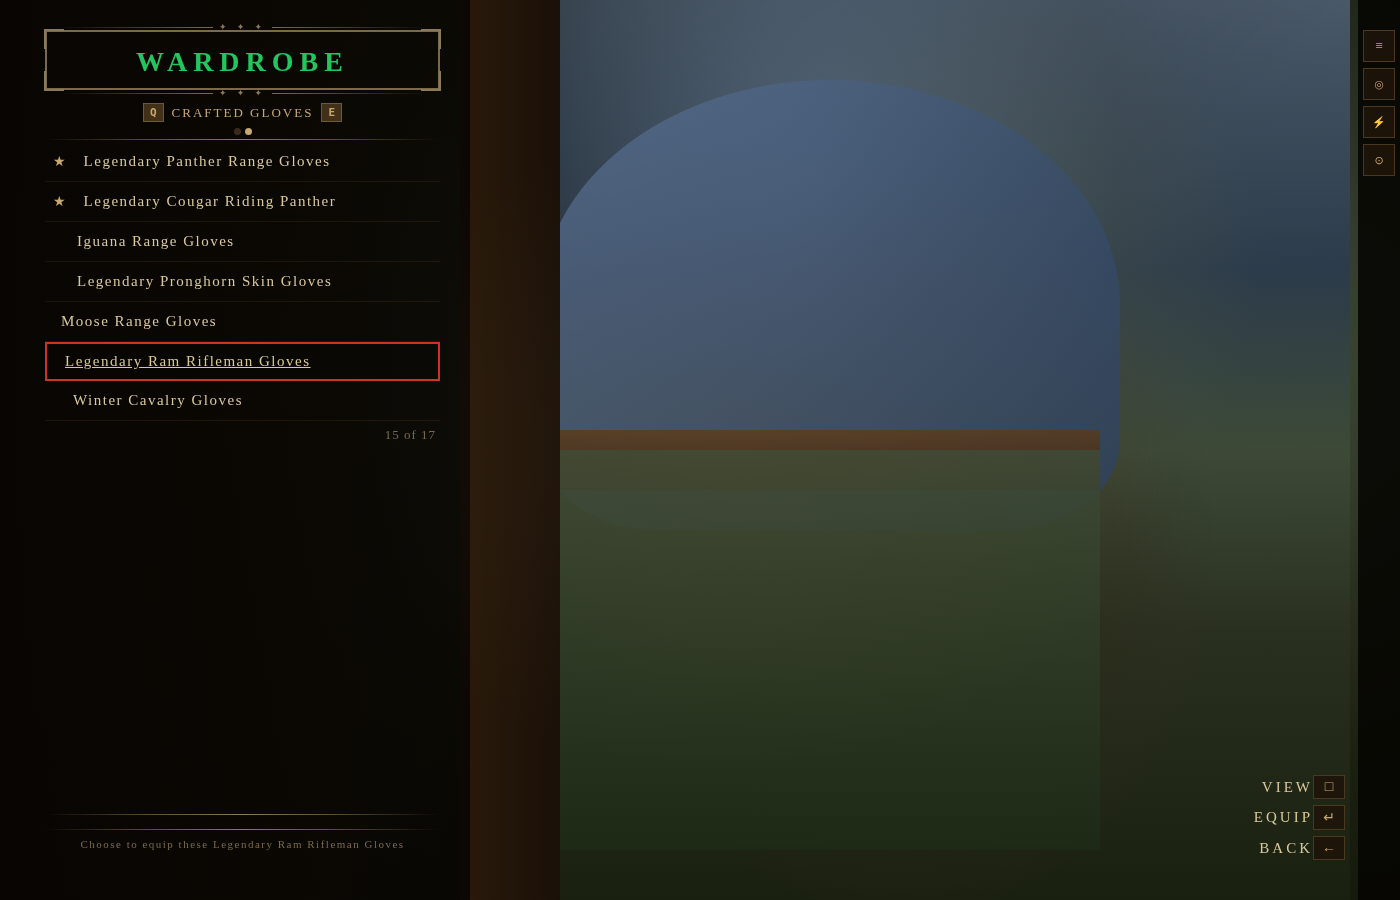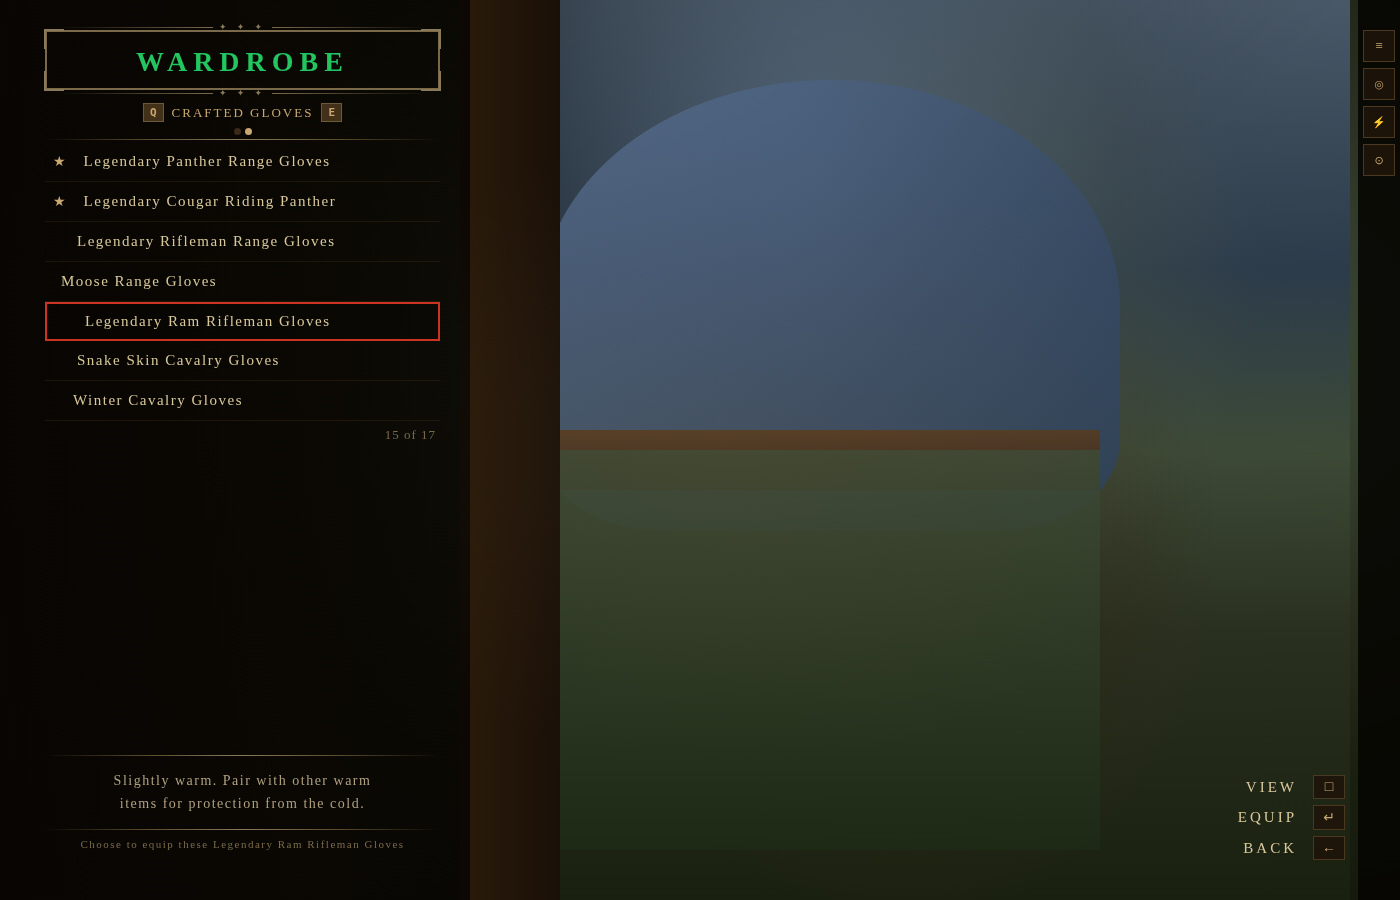--- a/index.html
+++ b/index.html
@@ -273,21 +273,21 @@
       z-index: 10;
       display: flex;
       flex-direction: column;
       align-items: flex-end;
       gap: 6px;
     }
 
     .control-btn {
       display: flex;
       align-items: center;
-      gap: 16px;
+      gap: 0;
       cursor: pointer;
     }
 
     .control-label {
       color: #d8c89a;
       font-size: 15px;
       letter-spacing: 3px;
       text-transform: uppercase;
       font-family: 'Georgia', serif;
     }
@@ -428,51 +428,49 @@
     <li class="item-row">
       <span class="item-star">★</span>
       <span class="item-name legendary">Legendary Panther Range Gloves</span>
     </li>
 
     <li class="item-row">
       <span class="item-star">★</span>
       <span class="item-name legendary">Legendary Cougar Riding Panther</span>
     </li>
 
-
-    <li class="item-row">
-      <span class="item-name legendary" style="margin-left:24px;">Legendary Rifleman Range Gloves</span>
+    <li class="item-row">
+      <span class="item-name" style="margin-left:24px;">Iguana Range Gloves</span>
+    </li>
+
+    <li class="item-row">
+      <span class="item-name legendary" style="margin-left:24px;">Legendary Pronghorn Skin Gloves</span>
     </li>
 
     <li class="item-row">
       <span class="item-name" style="">Moose Range Gloves</span>
     </li>
 
     <li class="item-row selected">
-      <span class="item-name legendary" style="margin-left:32px;">Legendary Ram Rifleman Gloves</span>
-    </li>
-
-    <li class="item-row">
-      <span class="item-name" style="margin-left:24px;">Snake Skin Cavalry Gloves</span>
-    </li>
+      <span class="item-name legendary" style="margin-left:12px;text-decoration:underline;">Legendary Ram Rifleman Gloves</span>
+    </li>
+
 
     <li class="item-row">
       <span class="item-name" style="margin-left:20px;">Winter Cavalry Gloves</span>
     </li>
 
   </ul>
 
   <div class="count-indicator">15 of 17</div>
 
 </div>
 
 <div class="description-area">
   <div class="desc-divider"></div>
-  <p class="desc-text" style="white-space:pre-line;">Slightly warm. Pair with other warm
-items for protection from the cold.</p>
   <div class="bottom-divider"></div>
   <p class="action-hint">Choose to equip these Legendary Ram Rifleman Gloves</p>
 </div>
 
 <div class="bottom-controls">
   <div class="control-btn">
     <span class="control-label">View</span>
     <div class="control-key">
       <span>□</span>
     </div>

